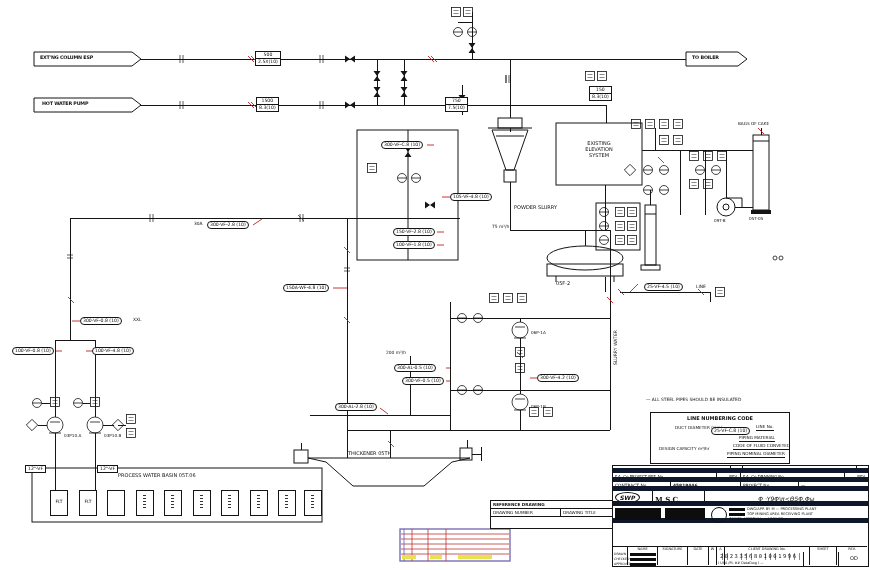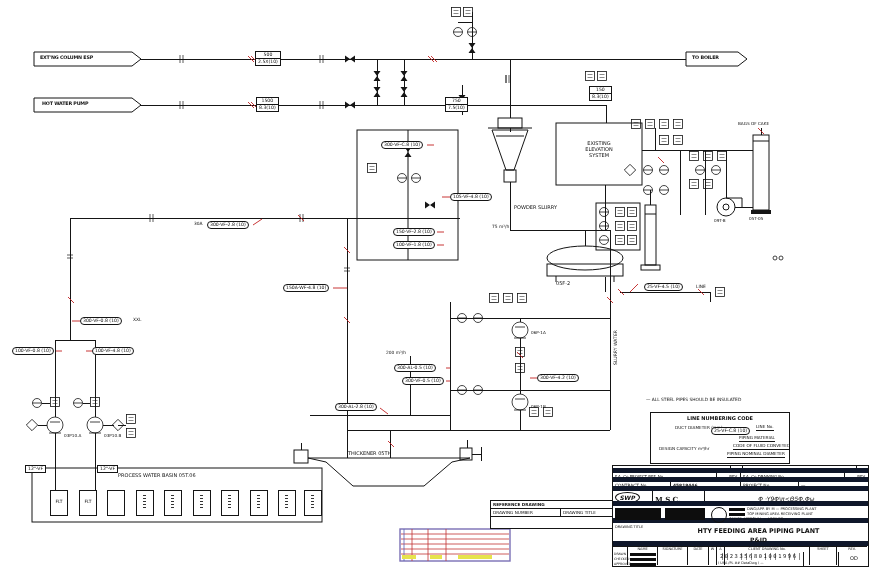--- a/index.html
+++ b/index.html
@@ -440,25 +440,20 @@
       <div class="stamp" style="left:2px;top:2px;width:46px;height:12px;"></div>
       <div class="stamp" style="left:52px;top:2px;width:40px;height:12px;"></div>
       <div style="position:absolute;left:98px;top:1px;width:14px;height:14px;border:1px solid #111;border-radius:50%;"></div>
       <div style="position:absolute;left:116px;top:1px;font-size:3.6px;line-height:5px;">
         <div><span class="bar"></span><span>DWG/APP. BY  M — PROCESSING PLANT</span></div>
         <div><span class="bar"></span><span>TOP MINING AREA RECEIVING PLANT</span></div>
         <div><span>OFFICE APPROVAL — ARRIVED —</span></div>
       </div>
     </div>
 
-    <div class="tbrow" style="top:57px;height:23px;">
-      <div style="position:absolute;left:2px;top:2px;font-size:3.6px;width:34px;">DRAWING TITLE</div>
-      <div style="position:absolute;left:36px;top:4px;width:219px;text-align:center;font-weight:bold;font-size:6.4px;">HTY FEEDING AREA PIPING PLANT</div>
-      <div style="position:absolute;left:36px;top:13px;width:219px;text-align:center;font-weight:bold;font-size:6px;">P&amp;ID</div>
-    </div>
 
     <div class="grid">
 
       <div class="gc"></div>
       <div class="gc">NAME</div>
       <div class="gc">SIGNATURE</div>
       <div class="gc">DATE</div>
       <div class="gc">W</div>
       <div class="gc">A</div>
       <div class="gc">CLIENT DRAWING No.</div>

